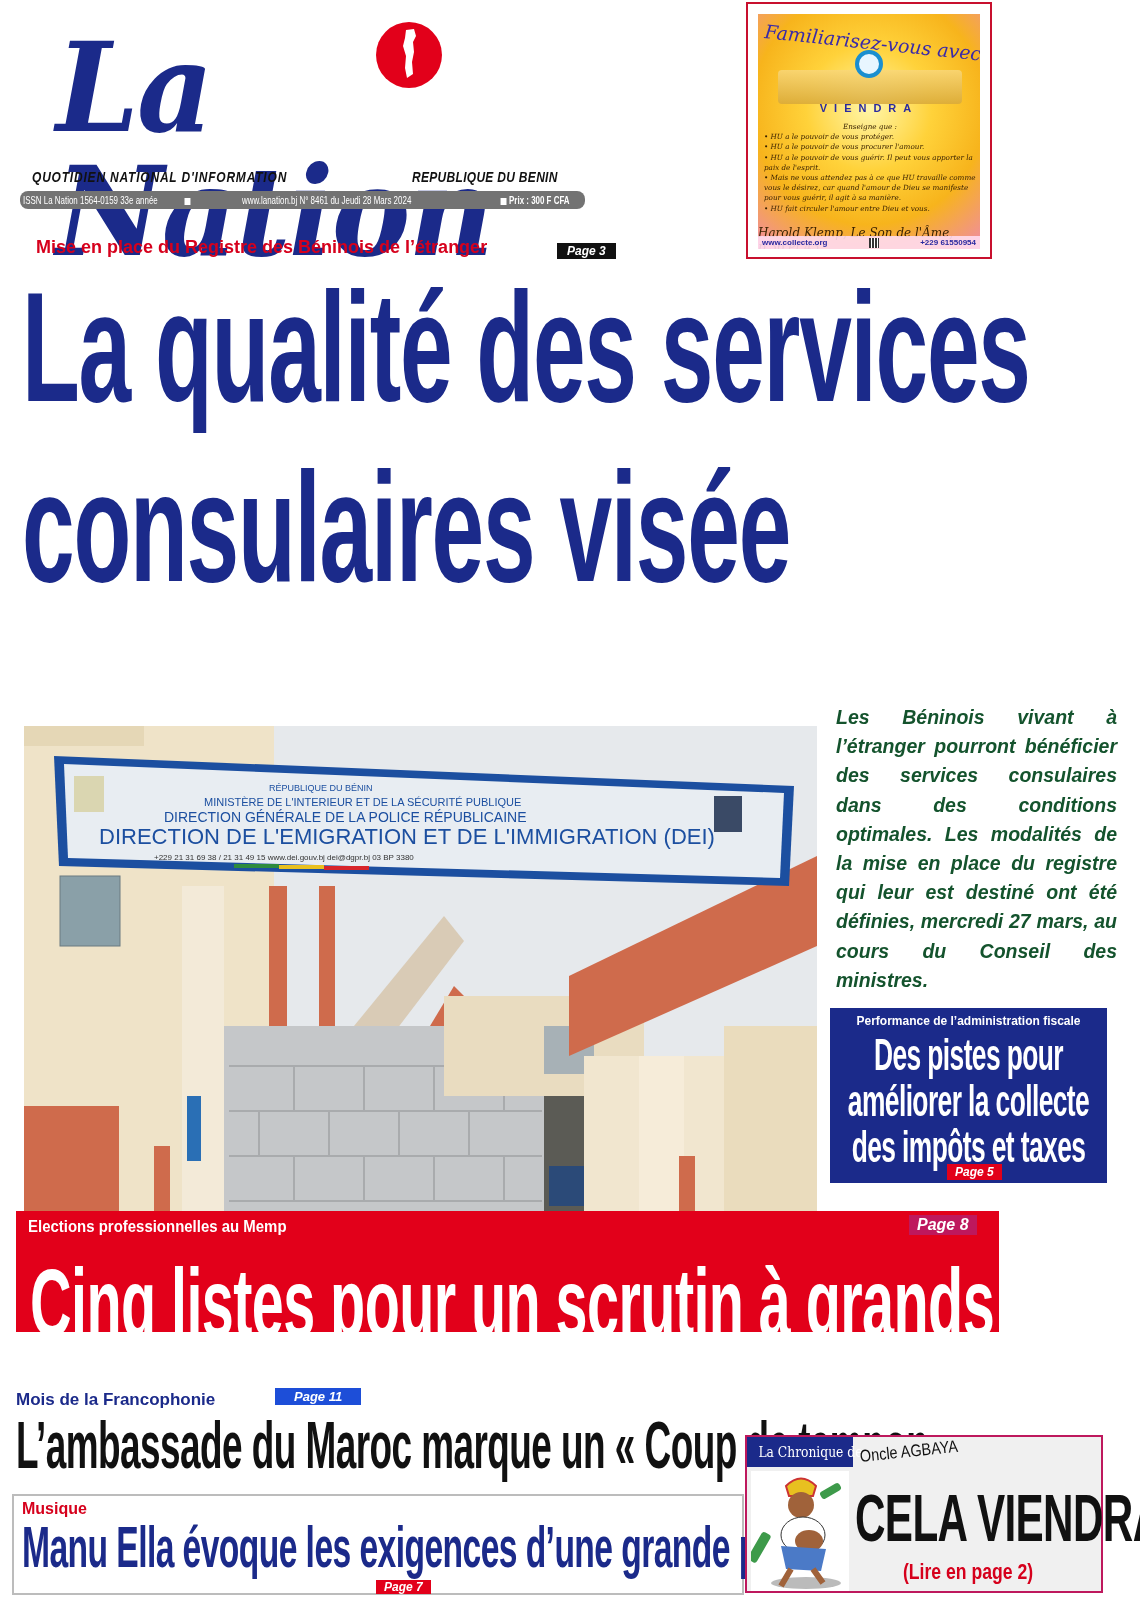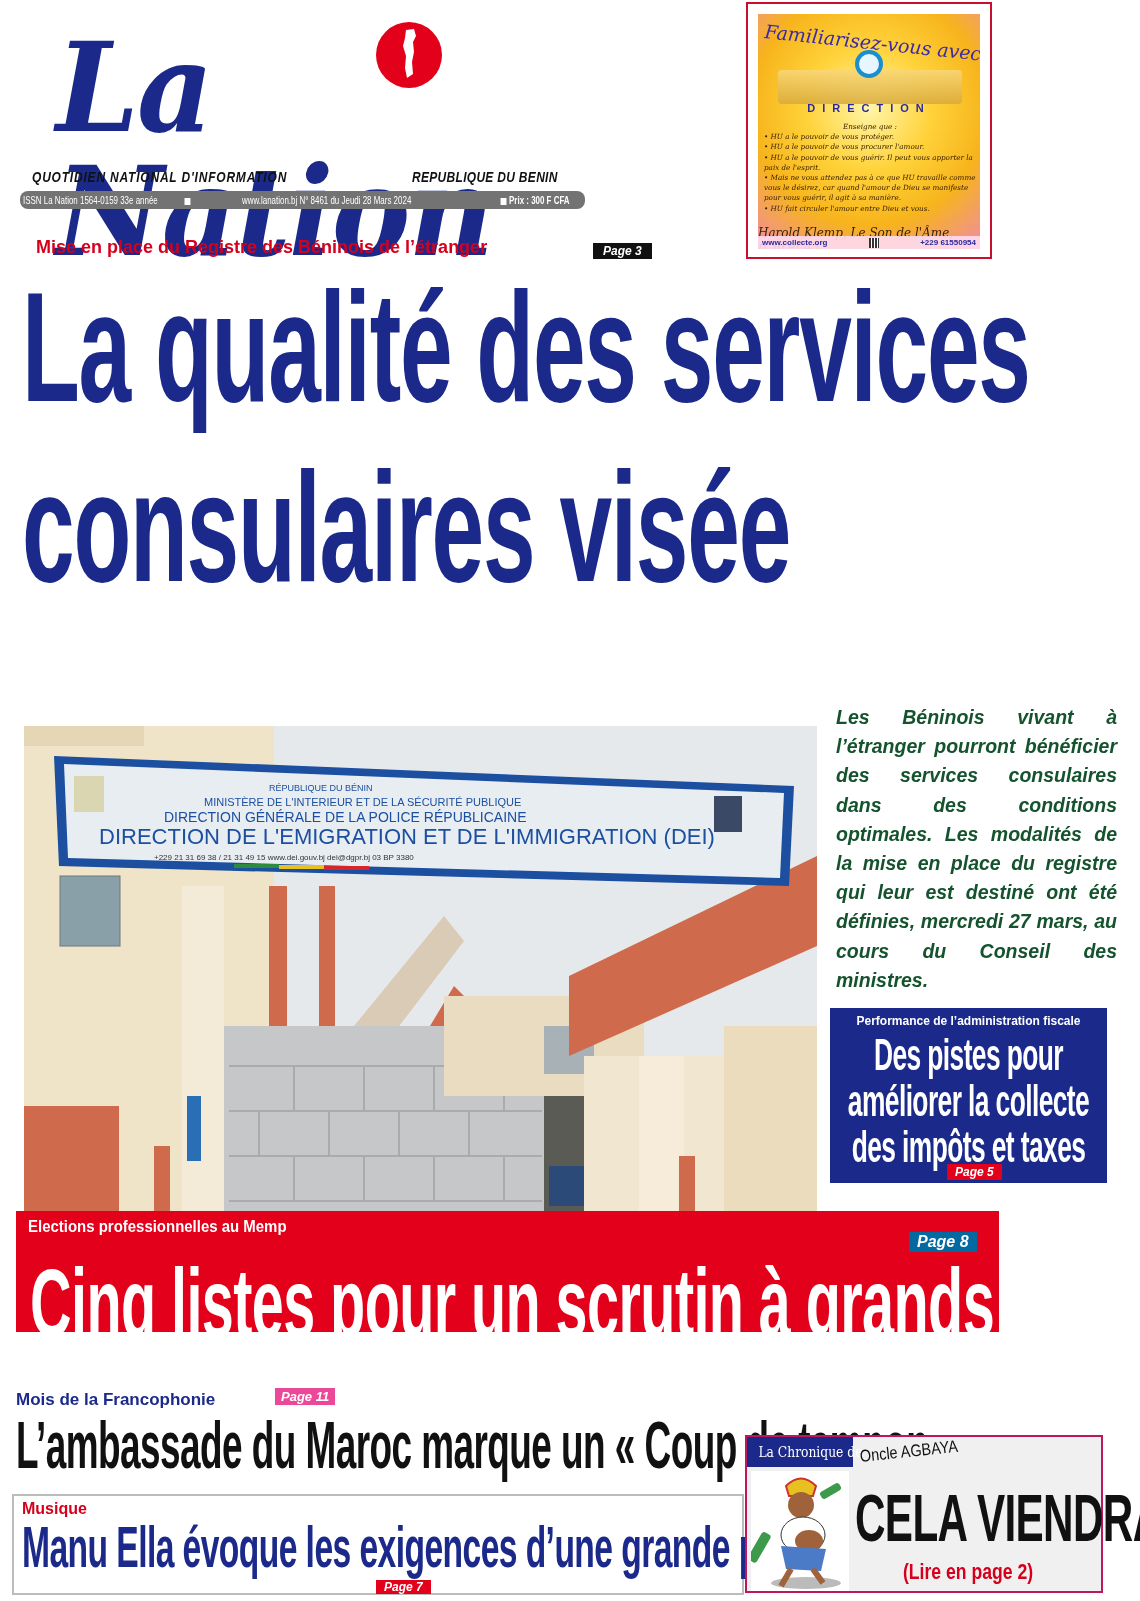--- a/index.html
+++ b/index.html
@@ -40,21 +40,21 @@
   .ad-brand { position: absolute; left: 0; width: 222px; top: 88px; text-align: center; font-size: 11px; font-weight: bold; letter-spacing: 7px; color: #2a2aa0; }
   .ad-lines { position: absolute; left: 6px; top: 108px; width: 212px; font-family: "DejaVu Serif", serif; font-style: italic; font-size: 7.2px; line-height: 10.2px; color: #3a2200; }
   .ad-lines .c { text-align: center; }
   .ad-cite { position: absolute; right: 6px; top: 212px; font-family: "DejaVu Serif", serif; font-style: italic; font-size: 12px; color: #3a2200; }
   .ad-footer { position: absolute; left: 0; top: 222px; width: 222px; height: 13px; background: rgba(255,220,240,0.9); font-size: 8px; font-weight: bold; color: #2a2aa0; display: flex; justify-content: space-between; align-items: center; padding: 0 4px; }
   .ad-qr { width: 10px; height: 10px; background: repeating-linear-gradient(90deg,#333 0 2px,#fff 2px 3px); }
 
   
   .kicker { left: 36px; top: 237px; font-size: 18px; font-weight: bold; color: #d6001c; white-space: nowrap; }
   .page-tag-black { background: #111; color: #fff; font-style: italic; font-weight: bold; font-size: 12px; padding: 1px 10px; }
-  .pg3 { left: 557px; top: 243px; margin-left: 36px; }
+  .pg3 { left: 557px; top: 243px; }
 
   
   .headline { left: 22px; top: 270px; width: 1110px; color: #1b2a8a; font-weight: bold; font-size: 148px; line-height: 1; white-space: nowrap; }
   .headline div { transform: scaleX(0.64) scaleY(1.05); transform-origin: left top; letter-spacing: -2px; font-family: "Liberation Sans", sans-serif; }
   .hl1 { position: absolute; left: 0; top: 0; }
   .hl2 { position: absolute; left: 0; top: 180px; }
 
   
   .photo { left: 24px; top: 698px; width: 793px; height: 500px; overflow: hidden; background: #efe8da; margin-top: 28px; }
   .photo svg { width: 793px; height: 500px; display: block; }
@@ -64,26 +64,26 @@
 
   
   .bluebox { left: 830px; top: 1008px; width: 277px; height: 175px; background: #1b2a8a; color: #fff; text-align: center; }
   .bb-kicker { position: absolute; left: 0; width: 100%; top: 6px; font-size: 12px; font-weight: bold; }
   .bb-title { position: absolute; left: -70px; width: 417px; top: 24px; font-size: 44px; font-weight: bold; line-height: 46px; letter-spacing: -1px; transform: scaleX(0.6); transform-origin: center top; }
   .bb-page { position: absolute; left: 117px; top: 156px; background: #e2001a; color: #fff; font-size: 12px; font-weight: bold; font-style: italic; padding: 1px 8px; }
 
   
   .redbanner { left: 16px; top: 1211px; width: 983px; height: 121px; background: #e2001a; color: #fff; }
   .rb-kicker { position: absolute; left: 12px; top: 6px; font-size: 17px; font-weight: bold; transform: scaleX(0.88); transform-origin: left top; white-space: nowrap; }
-  .rb-page { position: absolute; left: 893px; top: 21px; background: #0369a1; color: #fff; font-size: 16px; font-weight: bold; font-style: italic; padding: 1px 8px; }
+  .rb-page { position: absolute; left: 893px; top: 4px; background: #be185d; color: #fff; font-size: 16px; font-weight: bold; font-style: italic; padding: 1px 8px; }
   .rb-title { position: absolute; left: 14px; top: 44px; font-size: 96px; font-weight: bold; line-height: 1; white-space: nowrap; transform: scaleX(0.6) scaleY(1.0); transform-origin: left top; letter-spacing: -1px; }
 
   
   .fr-kicker { left: 16px; top: 1390px; font-size: 17px; font-weight: bold; color: #1b2a8a; white-space: nowrap; }
-  .fr-page { left: 275px; top: 1388px; background: #ec4899; color: #fff; font-size: 13px; font-weight: bold; font-style: italic; padding: 1px 6px; }
+  .fr-page { left: 275px; top: 1388px; background: #1d4ed8; color: #fff; font-size: 13px; font-weight: bold; font-style: italic; padding: 1px 19px; }
   .fr-title { left: 16px; top: 1412px; font-size: 66px; font-weight: bold; line-height: 1; white-space: nowrap; color: #111; transform: scaleX(0.56); transform-origin: left top; letter-spacing: -1px; }
 
   
   .music { left: 12px; top: 1494px; width: 732px; height: 101px; border: 2px solid #bcbcbc; background: #fff; }
   .mu-kicker { position: absolute; left: 8px; top: 4px; font-size: 16px; font-weight: bold; color: #d6001c; }
   .mu-title { position: absolute; left: 8px; top: 22px; font-size: 58px; font-weight: bold; line-height: 1; color: #1b2a8a; white-space: nowrap; transform: scaleX(0.58); transform-origin: left top; letter-spacing: -1px; }
   .mu-page { position: absolute; left: 362px; top: 84px; background: #e2001a; color: #fff; font-size: 12px; font-weight: bold; font-style: italic; padding: 0px 8px; }
 
   
   .chron { left: 745px; top: 1435px; width: 358px; height: 158px; border: 2px solid #be185d; background: #f0f0f0; }
@@ -113,21 +113,21 @@
   <span class="i1"><span>ISSN La Nation 1564-0159   33e année</span><i class="sq"></i></span>
   <span class="i2"><span>www.lanation.bj    N° 8461  du Jeudi 28 Mars 2024</span></span>
   <span class="i3"><i class="sq"></i><span>Prix : 300 F CFA</span></span>
 </div>
 
 <div class="abs ad">
   <div class="ad-inner">
     <div class="ad-ribbon"></div>
     <div class="ad-title">Familiarisez-vous avec</div>
     <div class="ad-logo"></div>
-    <div class="ad-brand">DIRECTION</div>
+    <div class="ad-brand">VIENDRA</div>
     <div class="ad-lines">
       <div class="c">Enseigne que :</div>
       <div>• HU a le pouvoir de vous protéger.</div>
       <div>• HU a le pouvoir de vous procurer l'amour.</div>
       <div>• HU a le pouvoir de vous guérir. Il peut vous apporter la paix de l'esprit.</div>
       <div>• Mais ne vous attendez pas à ce que HU travaille comme vous le désirez, car quand l'amour de Dieu se manifeste pour vous guérir, il agit à sa manière.</div>
       <div>• HU fait circuler l'amour entre Dieu et vous.</div>
     </div>
     <div class="ad-cite">Harold Klemp, Le Son de l'Âme, p.36 et 43</div>
     <div class="ad-footer">

